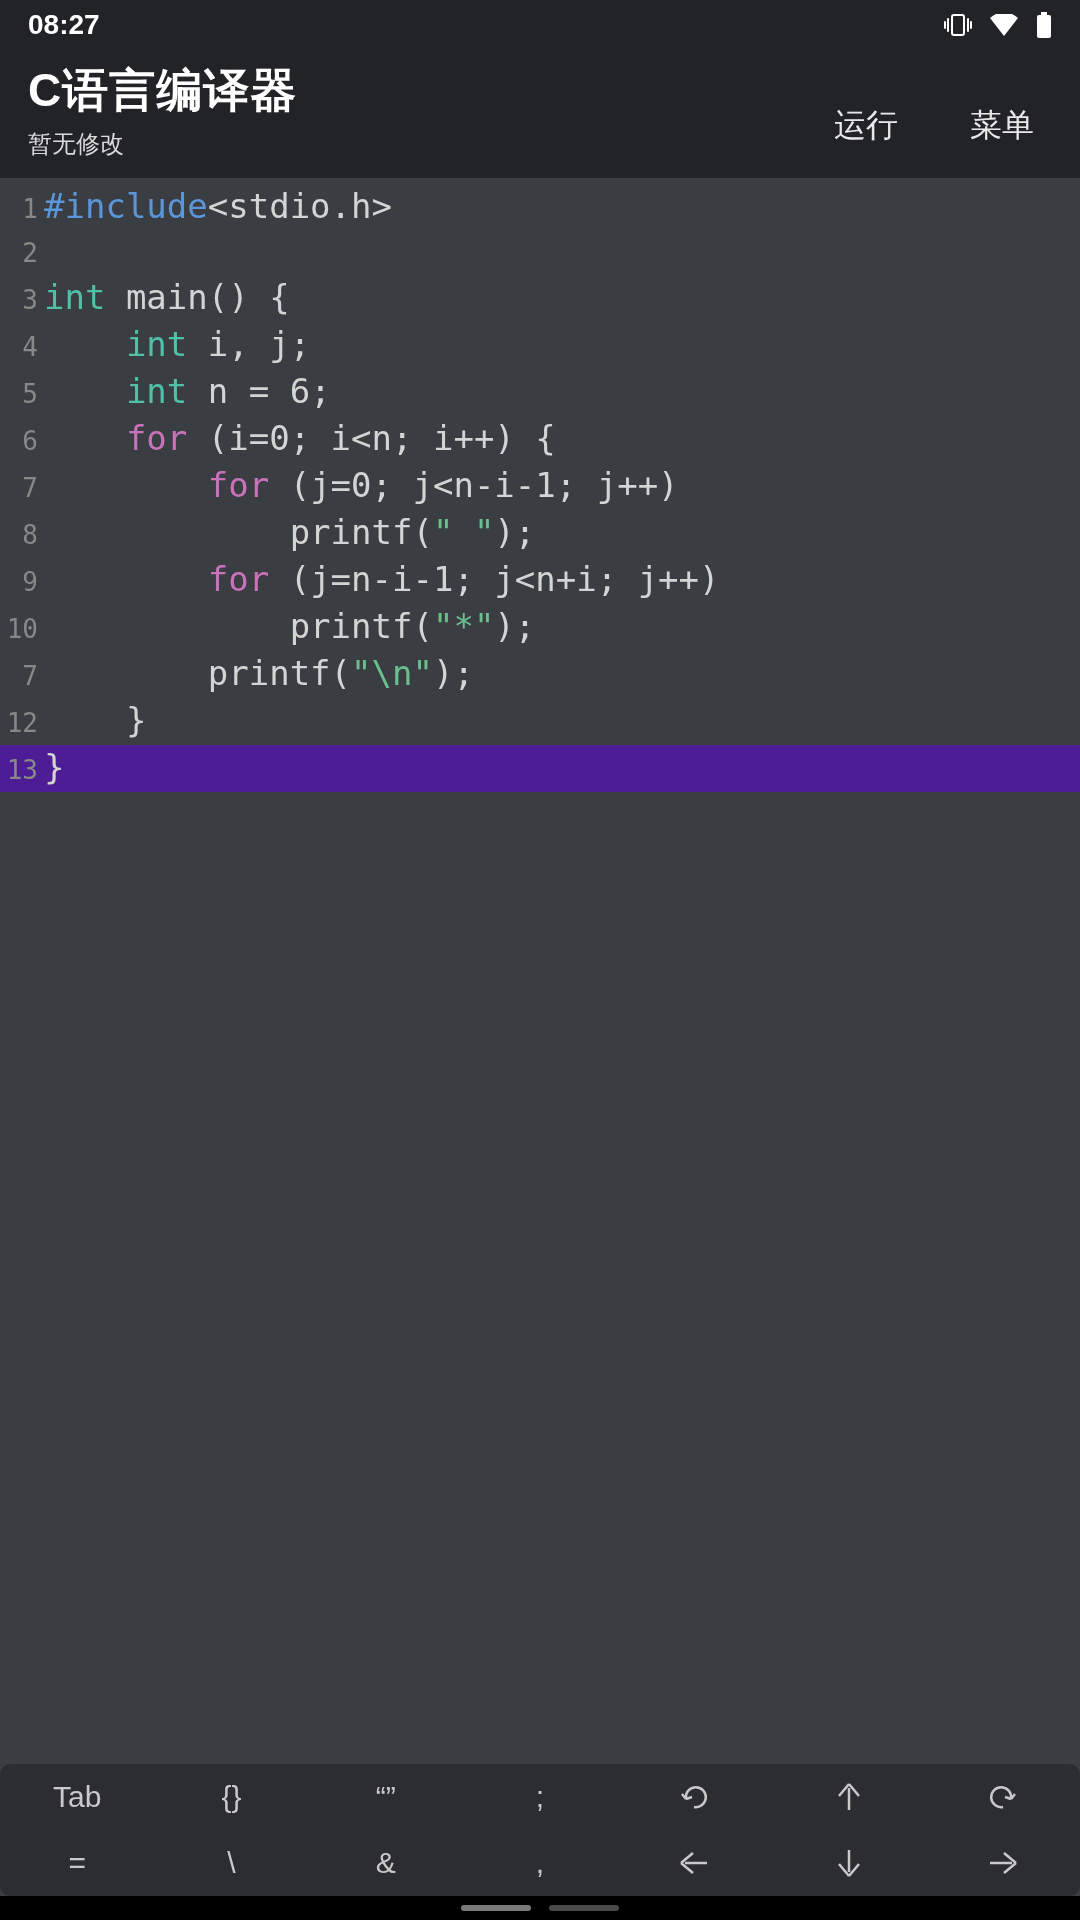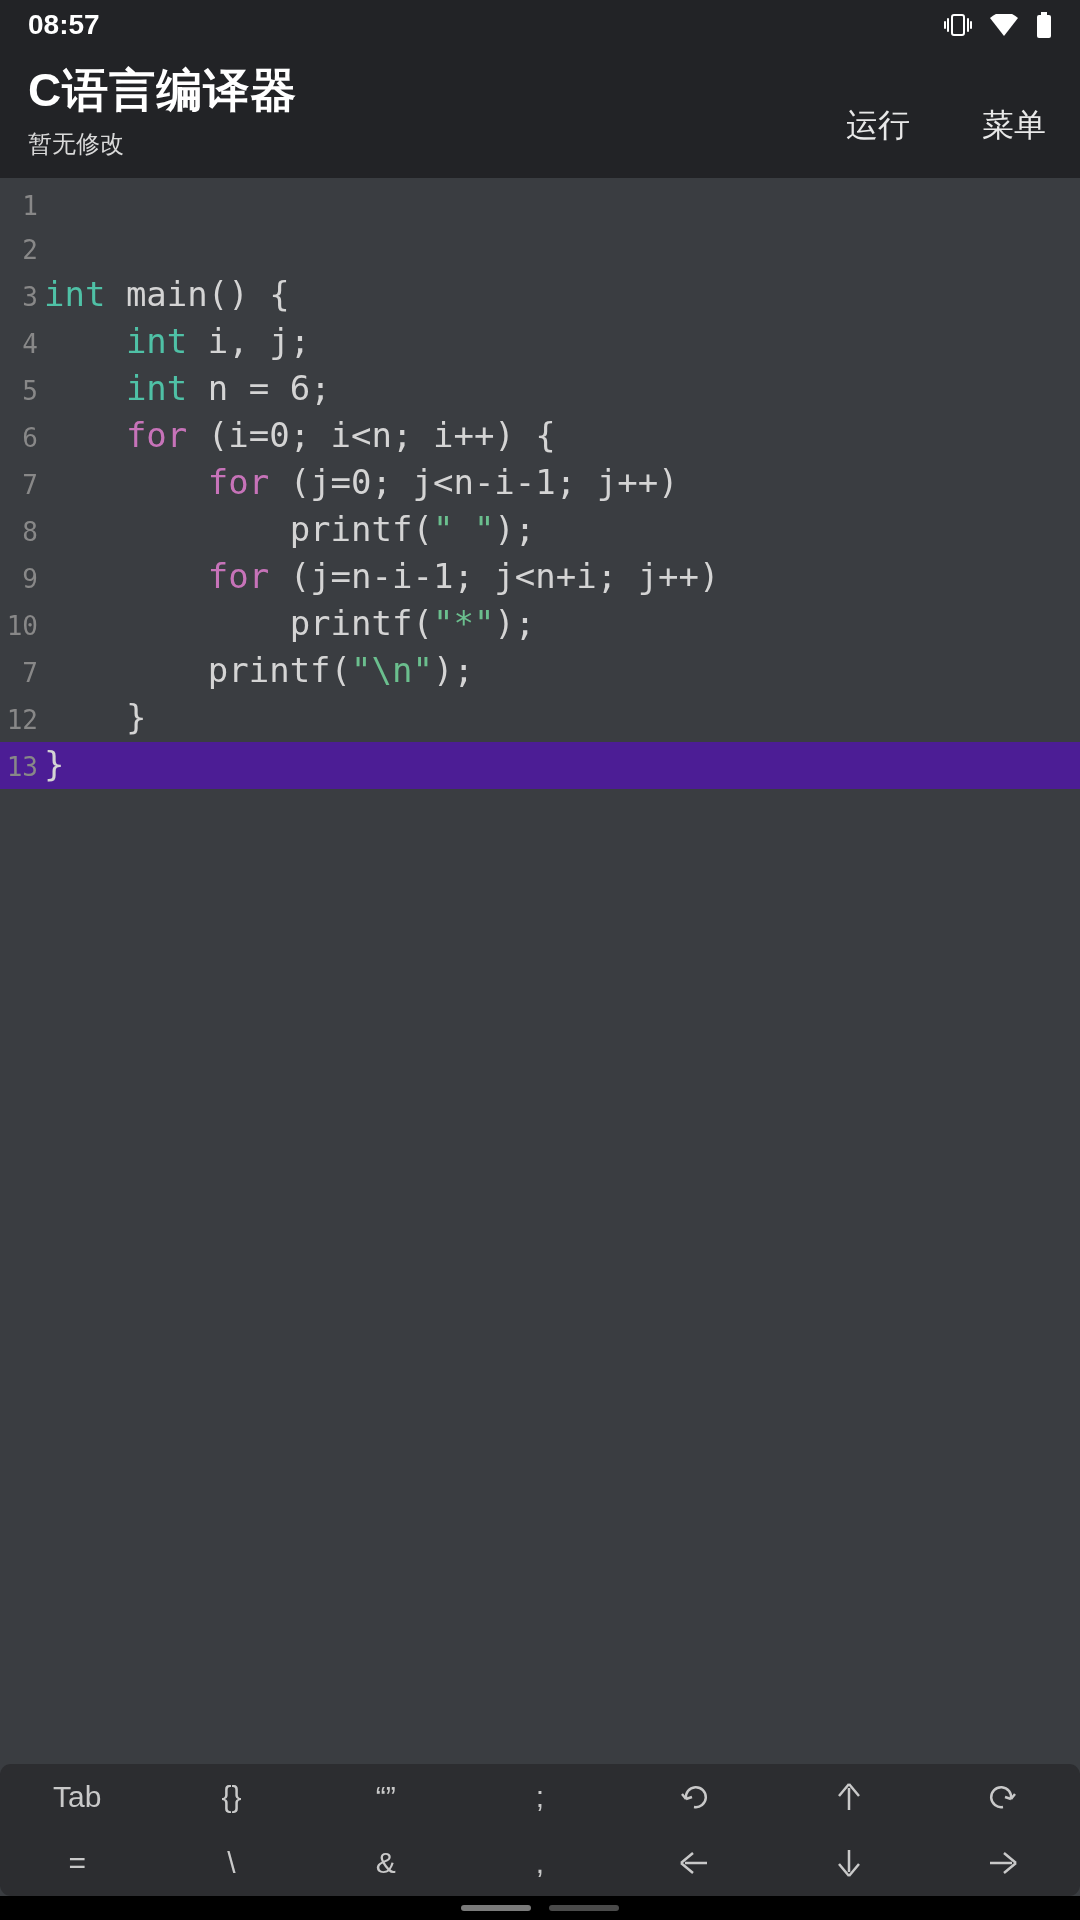--- a/index.html
+++ b/index.html
@@ -23,21 +23,21 @@
     color: #fff;
   }
   .status-right {
     display: flex;
     align-items: center;
     gap: 18px;
   }
   .status-right svg { display: block; }
   .header {
     background: #222326;
-    padding: 10px 28px 18px 28px;
+    padding: 10px 40px 18px 28px;
     display: flex;
     align-items: flex-start;
     justify-content: space-between;
   }
   .header-left { display: flex; flex-direction: column; }
   .app-title { font-size: 46px; font-weight: 700; color: #fff; letter-spacing: 1px; }
   .app-sub { font-size: 24px; color: #d9d9d9; margin-top: 6px; }
   .header-right {
     display: flex;
     align-items: flex-end;
@@ -123,21 +123,21 @@
     display: flex;
     flex-direction: column;
   }
 </style>
 </head>
 <body>
 
 <div class="page">
 
   <div class="status-bar">
-    <span>08:57</span>
+    <span>08:27</span>
     <div class="status-right">
       <span>
         <svg width="28" height="24" viewBox="0 0 28 24" fill="none">
           <rect x="8" y="2" width="12" height="20" rx="2" stroke="#fff" stroke-width="2"></rect>
           <path d="M4 6v12M1 9v6M24 6v12M27 9v6" stroke="#fff" stroke-width="2" stroke-linecap="round"></path>
         </svg>
       </span>
       <span>
         <svg width="28" height="22" viewBox="0 0 28 22">
             <path d="M14 22 L28 4 Q21 -2 14 -2 Q7 -2 0 4 Z" fill="#fff"></path>
@@ -157,21 +157,21 @@
       <div class="app-title">C语言编译器</div>
       <div class="app-sub">暂无修改</div>
     </div>
     <div class="header-right">
       <div class="hbtn">运行</div>
       <div class="hbtn">菜单</div>
     </div>
   </div>
 
   <div class="editor" id="editor">
-      <div class="line"><div class="gutter">1</div></div>
+      <div class="line"><div class="gutter">1</div><div class="code"><span class="kw-blue">#include</span><span class="tok">&lt;stdio.h&gt;</span></div></div>
       <div class="line"><div class="gutter">2</div><div class="code"></div></div>
       <div class="line"><div class="gutter">3</div><div class="code"><span class="kw-teal">int</span><span class="tok"> main() {</span></div></div>
       <div class="line"><div class="gutter">4</div><div class="code"><span class="tok">    </span><span class="kw-teal">int</span><span class="tok"> i, j;</span></div></div>
       <div class="line"><div class="gutter">5</div><div class="code"><span class="tok">    </span><span class="kw-teal">int</span><span class="tok"> n = 6;</span></div></div>
       <div class="line"><div class="gutter">6</div><div class="code"><span class="tok">    </span><span class="kw-mag">for</span><span class="tok"> (i=0; i&lt;n; i++) {</span></div></div>
       <div class="line"><div class="gutter">7</div><div class="code"><span class="tok">        </span><span class="kw-mag">for</span><span class="tok"> (j=0; j&lt;n-i-1; j++)</span></div></div>
       <div class="line"><div class="gutter">8</div><div class="code"><span class="tok">            printf(</span><span class="str">" "</span><span class="tok">);</span></div></div>
       <div class="line"><div class="gutter">9</div><div class="code"><span class="tok">        </span><span class="kw-mag">for</span><span class="tok"> (j=n-i-1; j&lt;n+i; j++)</span></div></div>
       <div class="line"><div class="gutter">10</div><div class="code"><span class="tok">            printf(</span><span class="str">"*"</span><span class="tok">);</span></div></div>
       <div class="line"><div class="gutter">7</div><div class="code"><span class="tok">        printf(</span><span class="str">"\n"</span><span class="tok">);</span></div></div>

